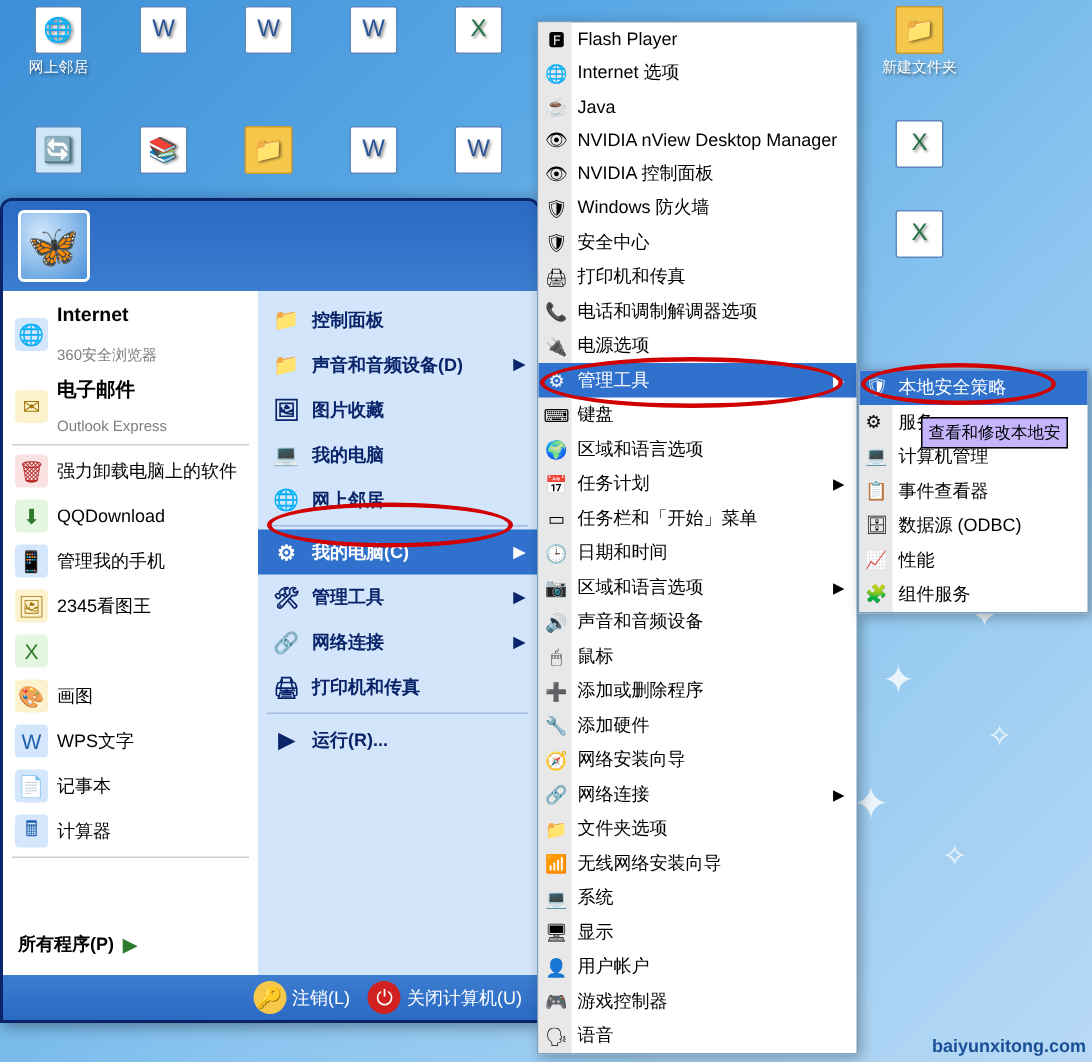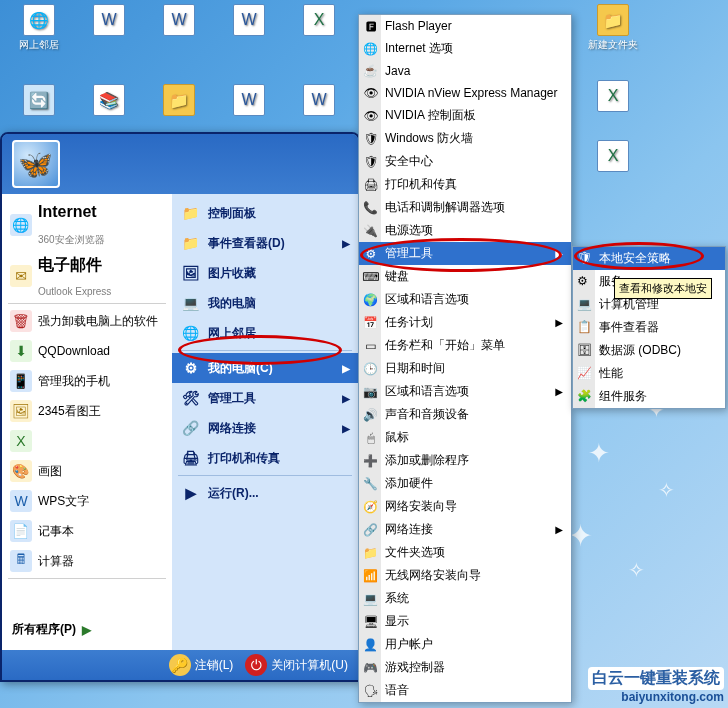--- a/index.html
+++ b/index.html
@@ -24,21 +24,21 @@
 .start-menu { position: absolute; left: 0; top: 132px; width: 360px; border: 2px solid #0a246a; border-radius: 8px 8px 0 0; overflow: hidden; box-shadow: 2px 2px 10px rgba(0,0,0,.4); z-index: 5; }
 .sm-header { background: linear-gradient(#2a6ac4, #3c7dd0); padding: 6px 10px; display: flex; align-items: center; gap: 10px; }
 .sm-avatar { width: 48px; height: 48px; border: 2px solid #fff; border-radius: 4px; background: radial-gradient(circle at 30% 30%, #cfe7fb, #4a90d9); display: flex; align-items: center; justify-content: center; font-size: 28px; color: #0a246a; }
 .sm-user { color: #fff; font-size: 20px; font-family: "Comic Sans MS", cursive; }
 .sm-body { display: flex; height: 456px; }
 .sm-left { width: 170px; background: #fff; display: flex; flex-direction: column; padding: 4px 0; }
 .sm-right { flex: 1; background: #d3e5fa; display: flex; flex-direction: column; padding: 4px 0; }
 .sm-item { display: flex; align-items: center; gap: 6px; padding: 4px 8px; cursor: pointer; }
 .sm-left .sm-item { min-height: 34px; }
 .sm-left .sm-item.small { min-height: 26px; }
-.sm-left .sm-item .ti { font-weight: bold; font-size: 16px; line-height: 1.2; }
+.sm-left .sm-item .ti { font-weight: bold; font-size: 13px; line-height: 1.2; }
 .sm-left .sm-item .sub { font-size: 10px; color: #7e7e7e; margin-top: 12px; }
 .sm-right .sm-item { font-weight: bold; color: #0a246a; min-height: 26px; }
 .sm-right .sm-item.hl { background: #2f71cd; color: #fff; }
 .sm-right .arrow { margin-left: auto; font-size: 10px; }
 .sm-sep { height: 1px; background: #d0d0d0; margin: 2px 6px; }
 .sm-right .sm-sep { background: #9fbce0; }
 .sm-allprogs { margin-top: auto; padding: 8px 10px; font-weight: bold; display: flex; align-items: center; gap: 6px; }
 .sm-footer { background: linear-gradient(#3c7dd0, #2a6ac4); padding: 4px 10px; display: flex; justify-content: flex-end; gap: 12px; color: #fff; font-size: 12px; }
 .sm-footer button { background: none; border: none; color: #fff; display: flex; align-items: center; gap: 4px; cursor: pointer; font-size: 12px; }
 .ficon { width: 22px; height: 22px; display: inline-flex; align-items: center; justify-content: center; font-size: 14px; border-radius: 3px; }
@@ -55,21 +55,21 @@
 .sub1 .mi.hl { background: #2f71cd; color: #fff; }
 .sub1 .mi .arr { margin-left: auto; font-size: 10px; }
 
 
 .sub2 { left: 572px; top: 246px; width: 154px; }
 .sub2 .mi { display: flex; align-items: center; gap: 6px; padding: 3px 8px 3px 4px; cursor: pointer; position: relative; z-index: 1; font-size: 12px; white-space: nowrap; }
 .sub2 .mi .mic { width: 16px; height: 16px; font-size: 12px; }
 .sub2 .mi.hl { background: #2f71cd; color: #fff; }
 
 
-.tooltip { position: absolute; left: 614px; top: 278px; background: #fef9c3; border: 1px solid #000; padding: 2px 4px; font-size: 11px; z-index: 40; white-space: nowrap; }
+.tooltip { position: absolute; left: 614px; top: 278px; background: #c4b5fd; border: 1px solid #000; padding: 2px 4px; font-size: 11px; z-index: 40; white-space: nowrap; }
 
 
 .watermark { position: absolute; right: 4px; bottom: 4px; color: #2b5fa3; font-size: 12px; text-align: right; z-index: 2; font-weight: bold; }
 .watermark .wm-title { font-size: 16px; background: #fff; padding: 1px 4px; border-radius: 4px; display: inline-block; }
 
 
 .ic-blue { background: #d4e6fb; color: #1d5fab; }
 .ic-green { background: #e6f7e1; color: #2c7a2c; }
 .ic-yellow { background: #fdf2ce; color: #a27508; }
 .ic-red { background: #fbe2e2; color: #b02020; }
@@ -198,21 +198,21 @@
           <span style="color:#2c7a2c">▶</span>
         </div>
     </div>
     <div class="sm-right">
       <div class="sm-item">
           <span class="ficon">📁</span>
           <span>控制面板</span>
         </div>
       <div class="sm-item">
           <span class="ficon">📁</span>
-          <span>事件查看器(D)</span>
+          <span>声音和音频设备(D)</span>
           <span class="arrow">▶</span>
         </div>
       <div class="sm-item">
           <span class="ficon">🖼</span>
           <span>图片收藏</span>
         </div>
       <div class="sm-item">
           <span class="ficon">💻</span>
           <span>我的电脑</span>
         </div>
@@ -268,21 +268,21 @@
     <div class="mi">
       <span class="mic">🌐</span>
       <span>Internet 选项</span>
     </div>
     <div class="mi">
       <span class="mic">☕</span>
       <span>Java</span>
     </div>
     <div class="mi">
       <span class="mic">👁</span>
-      <span>NVIDIA nView Express Manager</span>
+      <span>NVIDIA nView Desktop Manager</span>
     </div>
     <div class="mi">
       <span class="mic">👁</span>
       <span>NVIDIA 控制面板</span>
     </div>
     <div class="mi">
       <span class="mic">🛡</span>
       <span>Windows 防火墙</span>
     </div>
     <div class="mi">
@@ -419,15 +419,14 @@
     </div>
   </div>
 
 <div class="tooltip">查看和修改本地安</div>
 
 <div class="red-oval" style="left:178px;top:335px;width:164px;height:30px"></div>
 <div class="red-oval" style="left:360px;top:238px;width:202px;height:34px"></div>
 <div class="red-oval" style="left:574px;top:242px;width:130px;height:28px"></div>
 
 <div class="watermark">
-  <div class="wm-title">白云一键重装系统</div>
   <div style="color:#1a4f97">baiyunxitong.com</div>
 </div>
 
 </body></html>

